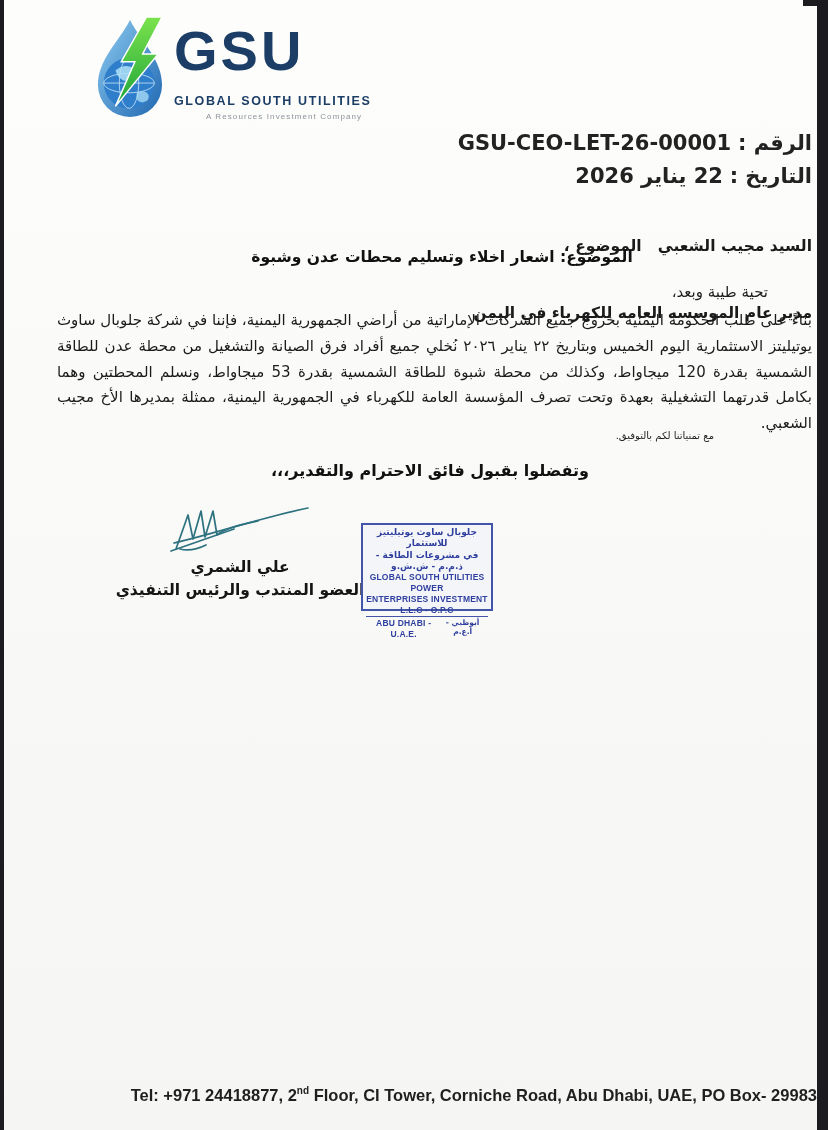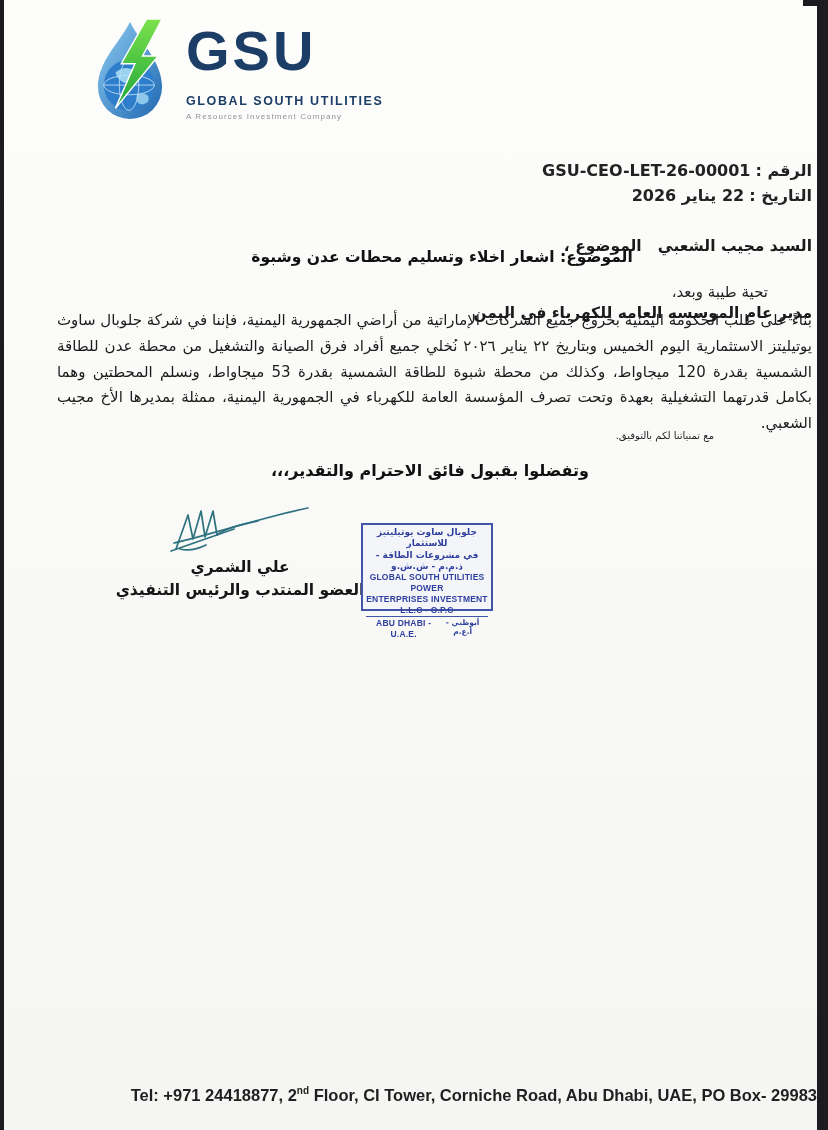--- a/index.html
+++ b/index.html
@@ -8,29 +8,29 @@
     width:828px;height:1130px;position:relative;overflow:hidden;
     background:linear-gradient(180deg,#fdfdfc 0%,#f8f8f6 60%,#f5f5f3 100%);
     font-family:"DejaVu Sans",sans-serif;color:#1c1c1c;
   }
   .edge{position:absolute;top:0;bottom:0;background:#1b1b20;z-index:5;}
   .edge.left{left:0;width:4px;}
   .edge.right{right:0;width:11px;}
   .corner-notch{position:absolute;top:0;right:11px;width:14px;height:6px;background:#1b1b20;z-index:5;}
 
   
-  .logo{position:absolute;top:14px;left:86px;display:flex;align-items:flex-end;gap:12px;}
+  .logo{position:absolute;top:14px;left:86px;display:flex;align-items:center;gap:0;}
   .logo-mark{width:88px;height:102px;flex:0 0 auto;}
   .logo-text{padding-top:10px;}
   .logo-acronym{font-family:"Liberation Sans",sans-serif;font-weight:800;font-size:56px;line-height:0.95;letter-spacing:3px;color:#1c3e66;}
   .logo-name{font-family:"Liberation Sans",sans-serif;font-weight:700;font-size:12.5px;letter-spacing:1.6px;color:#1c3e66;margin-top:17px;}
-  .logo-tagline{font-family:"Liberation Sans",sans-serif;font-weight:400;font-size:8px;letter-spacing:1.1px;color:#8d939b;margin-top:4px;}
+  .logo-tagline{font-family:"Liberation Sans",sans-serif;font-weight:400;font-size:8px;letter-spacing:1.1px;color:#8d939b;margin-top:4px;margin-left:32px;}
 
   
-  .meta{position:absolute;top:127px;right:16px;direction:rtl;text-align:right;font-size:16px;line-height:1.55;color:#222;margin-top:32px;}
+  .meta{position:absolute;top:127px;right:16px;direction:rtl;text-align:right;font-size:21px;line-height:1.55;color:#222;}
   .meta .lbl{font-weight:700;}
   .meta .val{font-weight:600;}
 
   .addressee{position:absolute;top:190px;right:16px;direction:rtl;text-align:right;font-weight:700;font-size:15.5px;line-height:1.45;color:#1a1a1a;white-space:pre-wrap;}
 
   .subject{position:absolute;top:248px;left:0;right:0;text-align:center;transform:translateX(28px);direction:rtl;font-weight:700;font-size:15.5px;color:#111;}
   .subject span{text-underline-offset:3px;}
 
   .greeting{position:absolute;top:283px;right:60px;direction:rtl;font-size:15px;color:#1d1d1d;}
 

